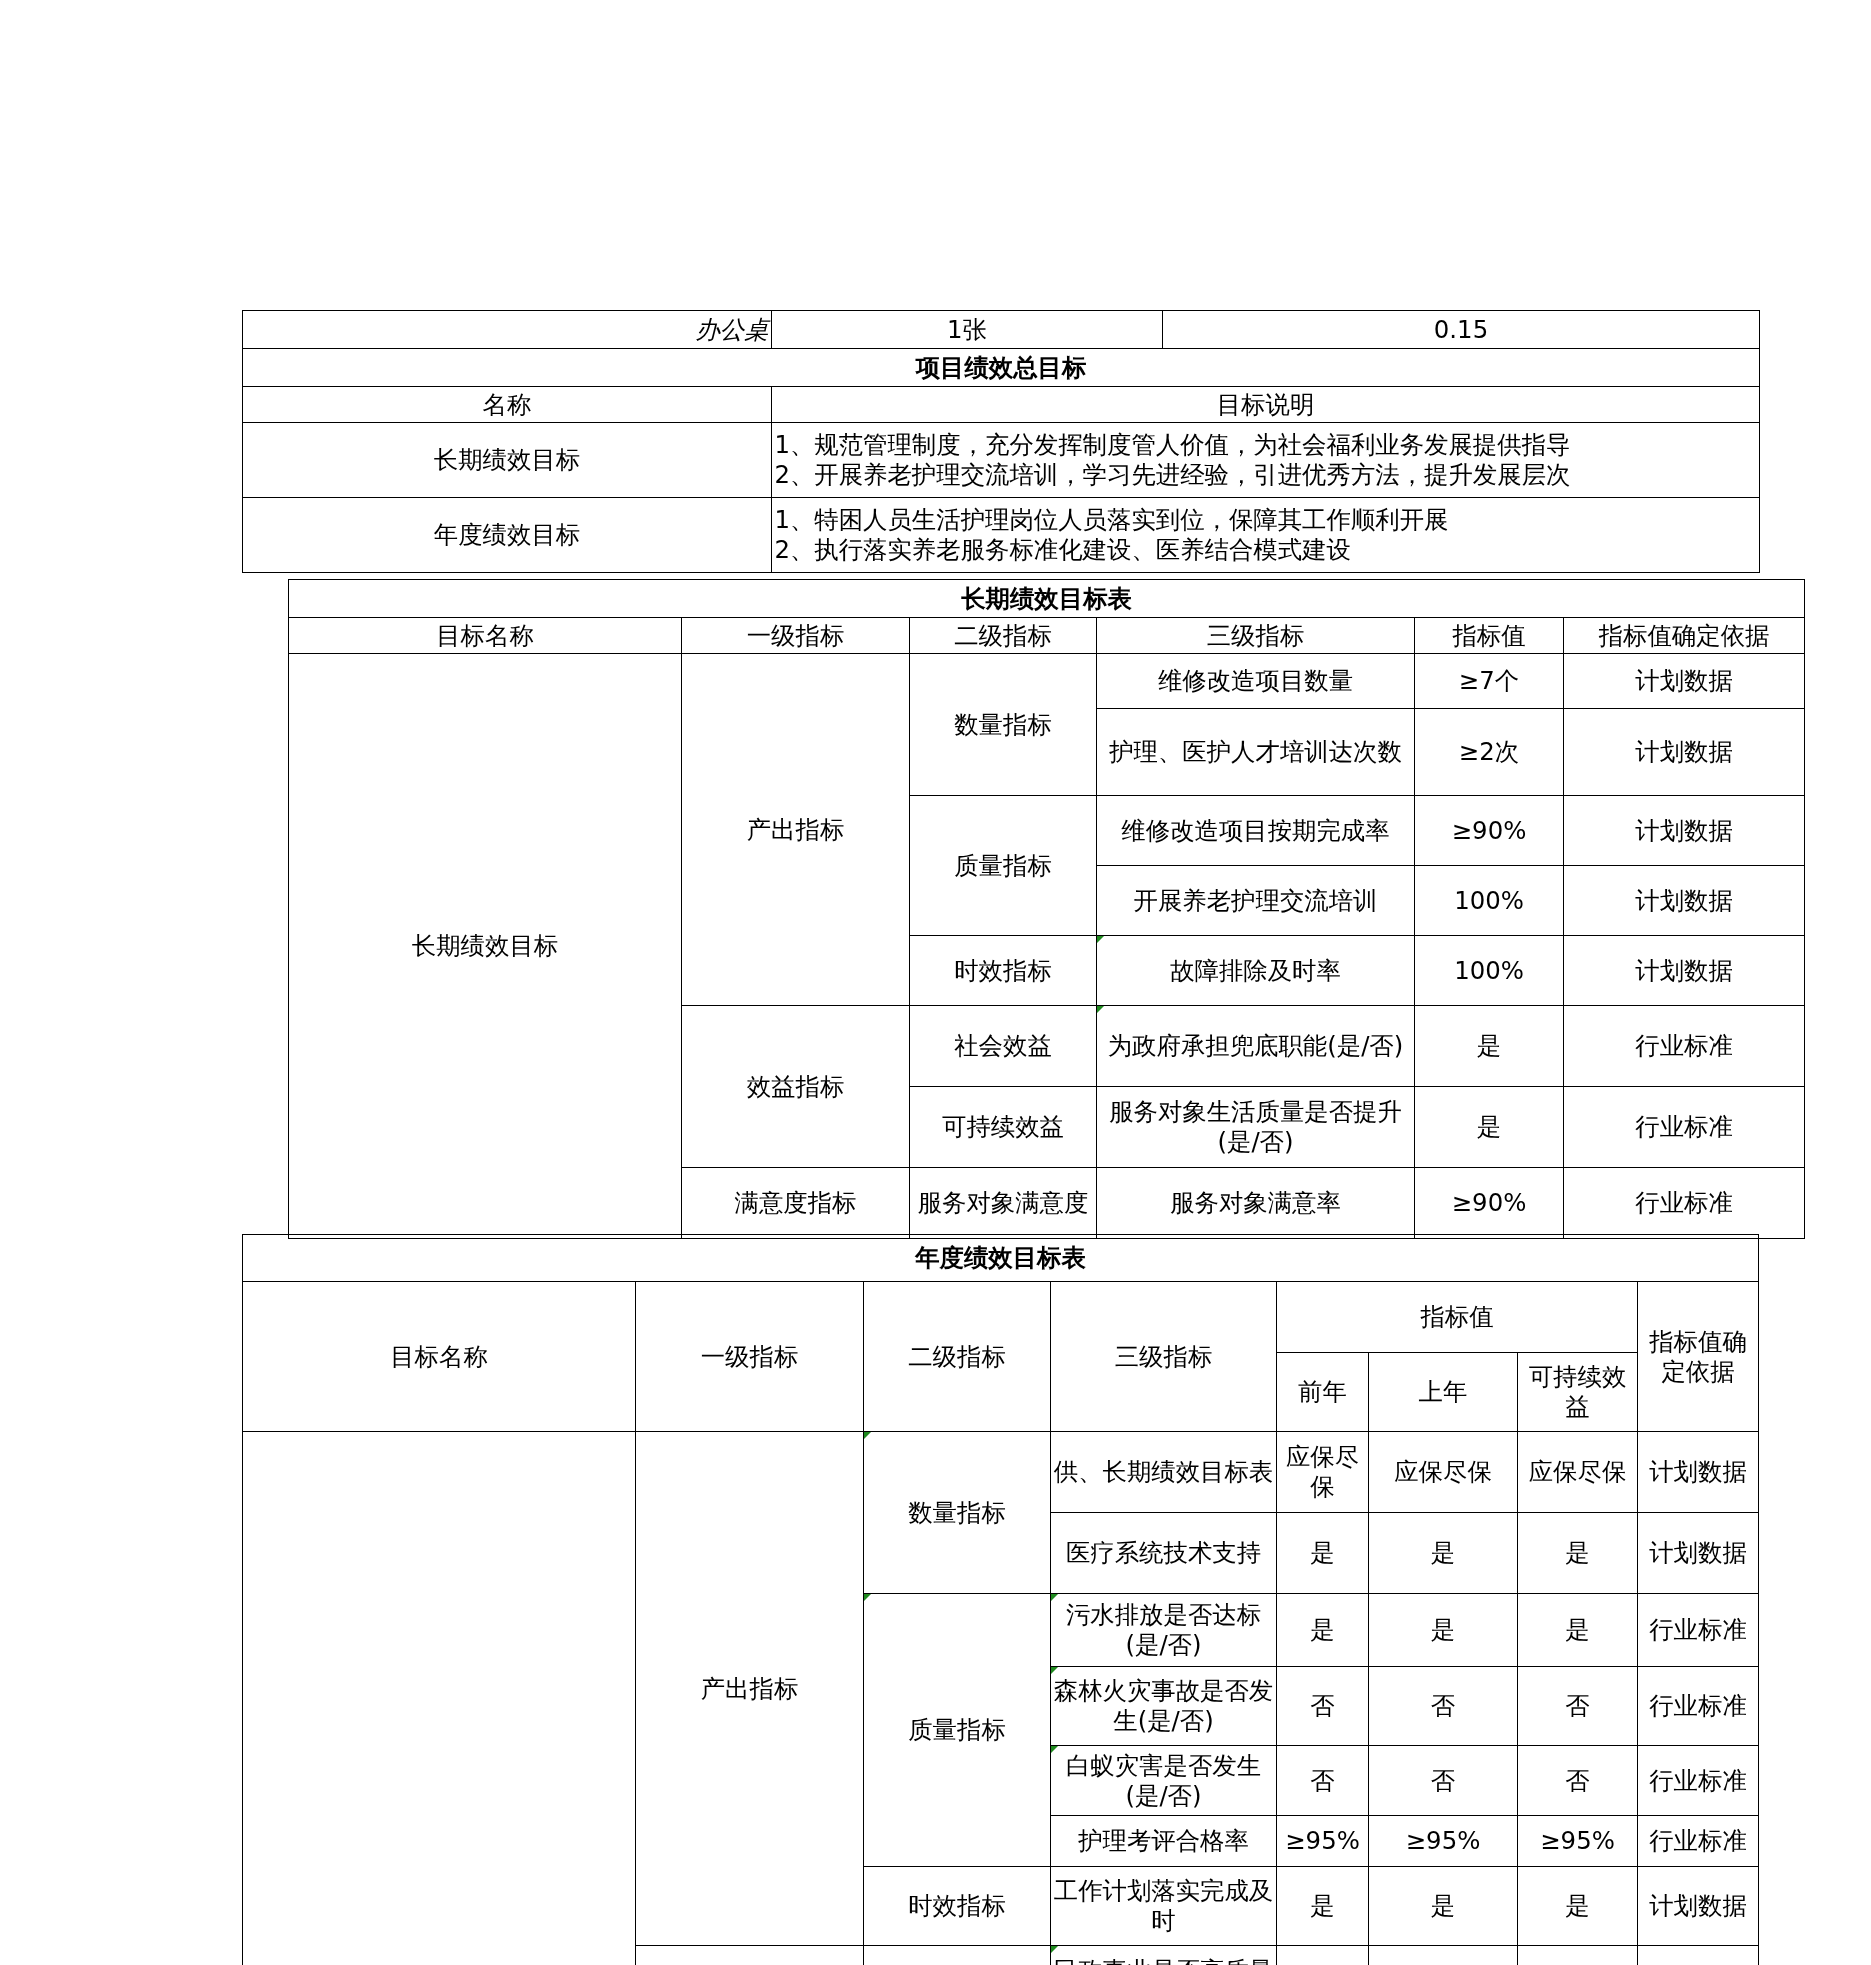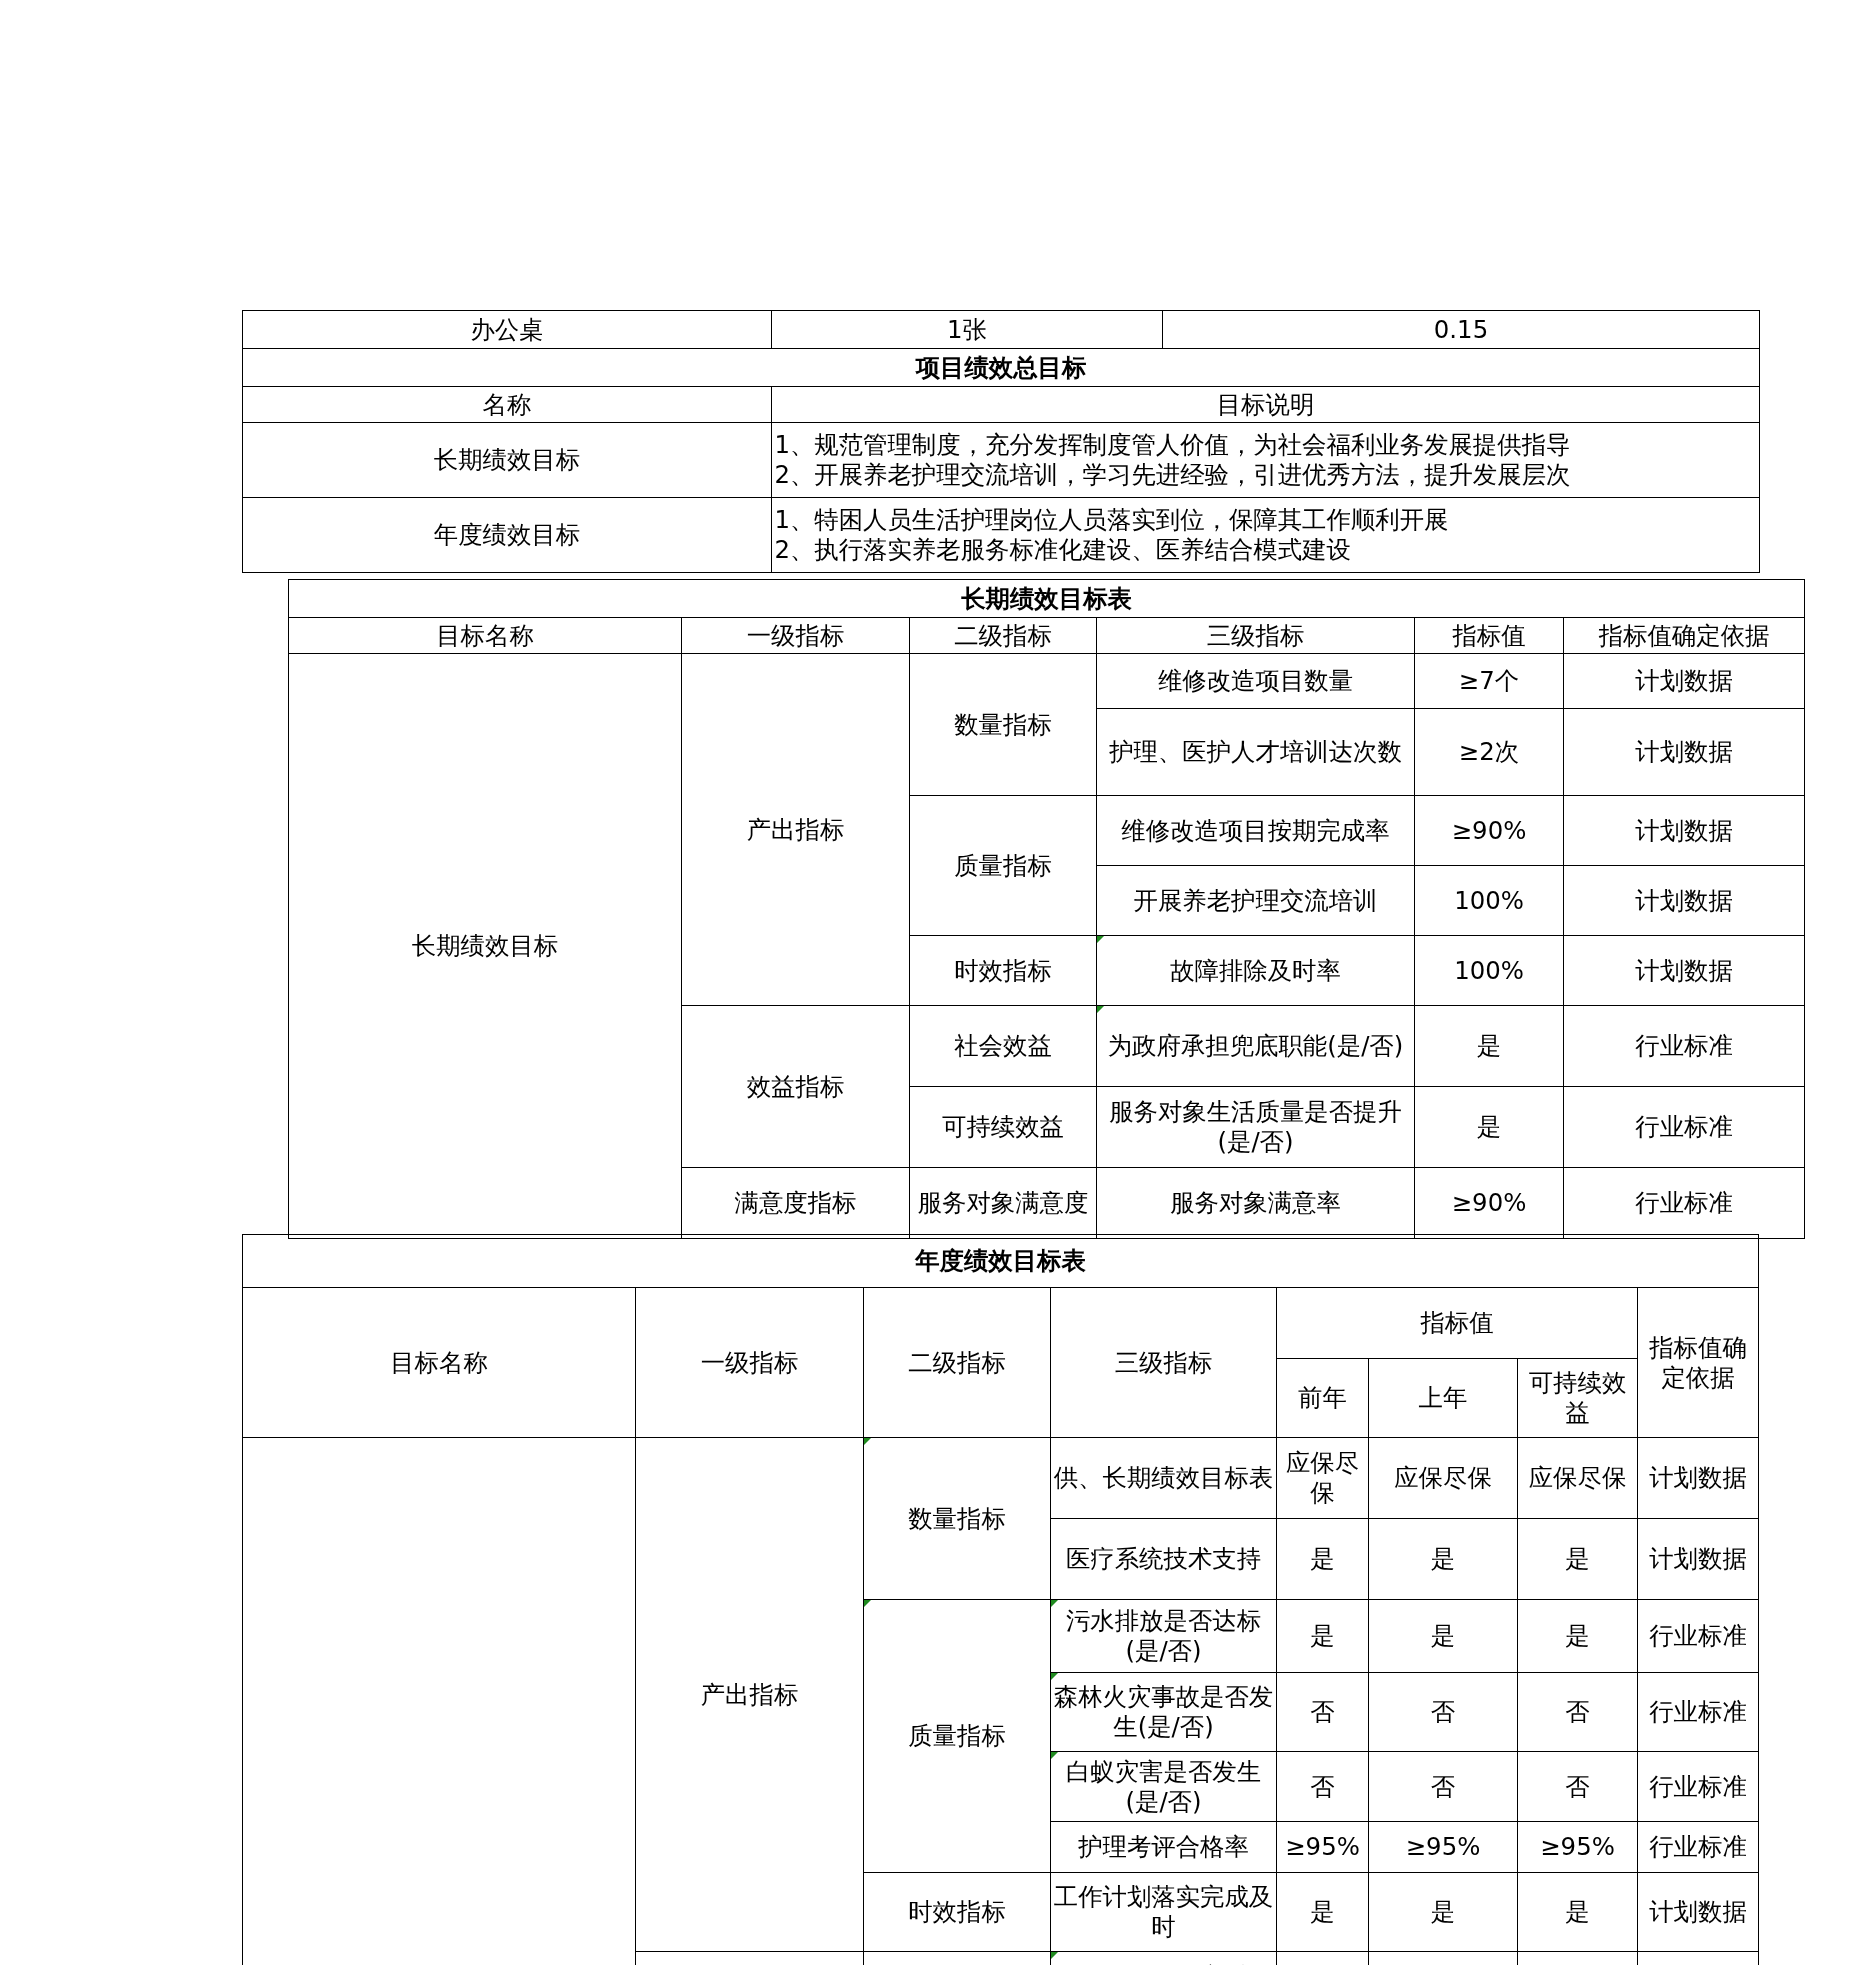--- a/index.html
+++ b/index.html
@@ -2,21 +2,21 @@
 <html style="font-size:6.3px"><head>
 <meta charset="utf-8">
 <style>
   html, body { margin:0; padding:0; background:#ffffff; }
   body { width:1872px; height:2647px; position:relative; overflow:hidden;
          font-family:"DejaVu Sans", "Liberation Sans", sans-serif; color:#000; }
   .page { position:absolute; left:0; top:0; width:1872px; height:2647px; background:#fff; }
   table { border-collapse:collapse; position:absolute; table-layout:fixed; }
   td { border:1.6px solid #000; text-align:center; vertical-align:middle;
        font-size:24.4px; line-height:1.22; padding:1.6px 2.4px; overflow:hidden; word-break:break-all; }
-  td.left { text-align:center; }
+  td.left { text-align:right;font-style:italic; }
   td.bold { font-weight:bold; }
   td.ml { text-align:left; }
   .flag { position:relative;text-align:center; }
   .flag::before { content:""; position:absolute; left:0; top:0; width:0; height:0;
        border-top:7px solid #1f8a1f; border-right:7px solid transparent; }
   #t1 { left:242px; top:310px; width:1516px; }
   #t2 { left:242px; top:579px; width:1516px;margin-left:46px; }
   #t3 { left:242px; top:1234px; width:1516px; }
 </style>
 </head>
@@ -139,21 +139,21 @@
       <col style="width:393px">
         <col style="width:228px">
         <col style="width:187px">
       <col style="width:226px">
         <col style="width:92px">
         <col style="width:149px">
       <col style="width:120px">
         <col style="width:121px">
     </colgroup>
     <tbody>
-        <tr style="height:53px">
+        <tr style="height:47px">
       <td colspan="8" class="bold">年度绩效目标表</td>
     </tr>
     <tr style="height:71px">
       <td rowspan="2">目标名称</td>
       <td rowspan="2">一级指标</td>
       <td rowspan="2">二级指标</td>
       <td rowspan="2">三级指标</td>
       <td colspan="3">指标值</td>
       <td rowspan="2">指标值确定依据</td>
     </tr>

